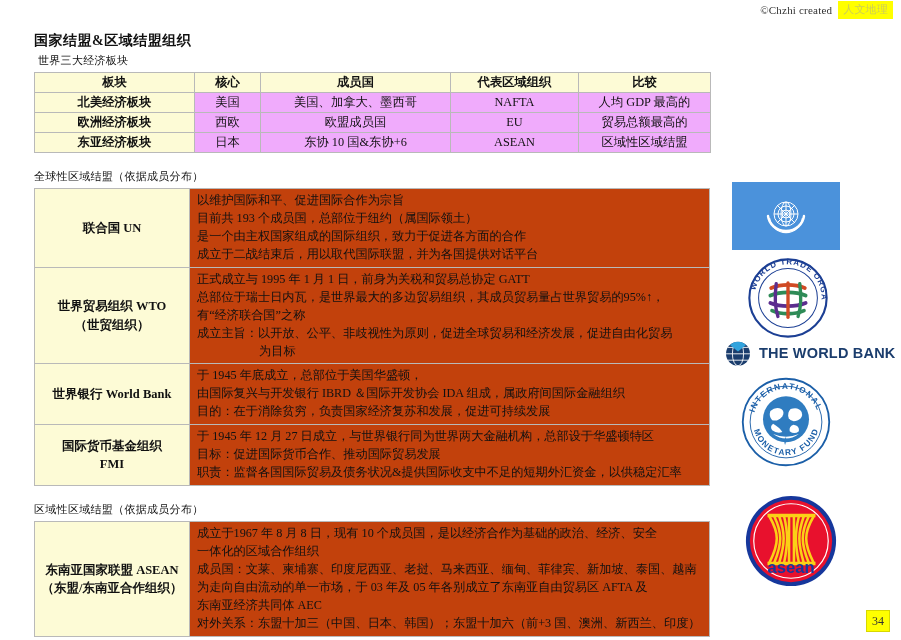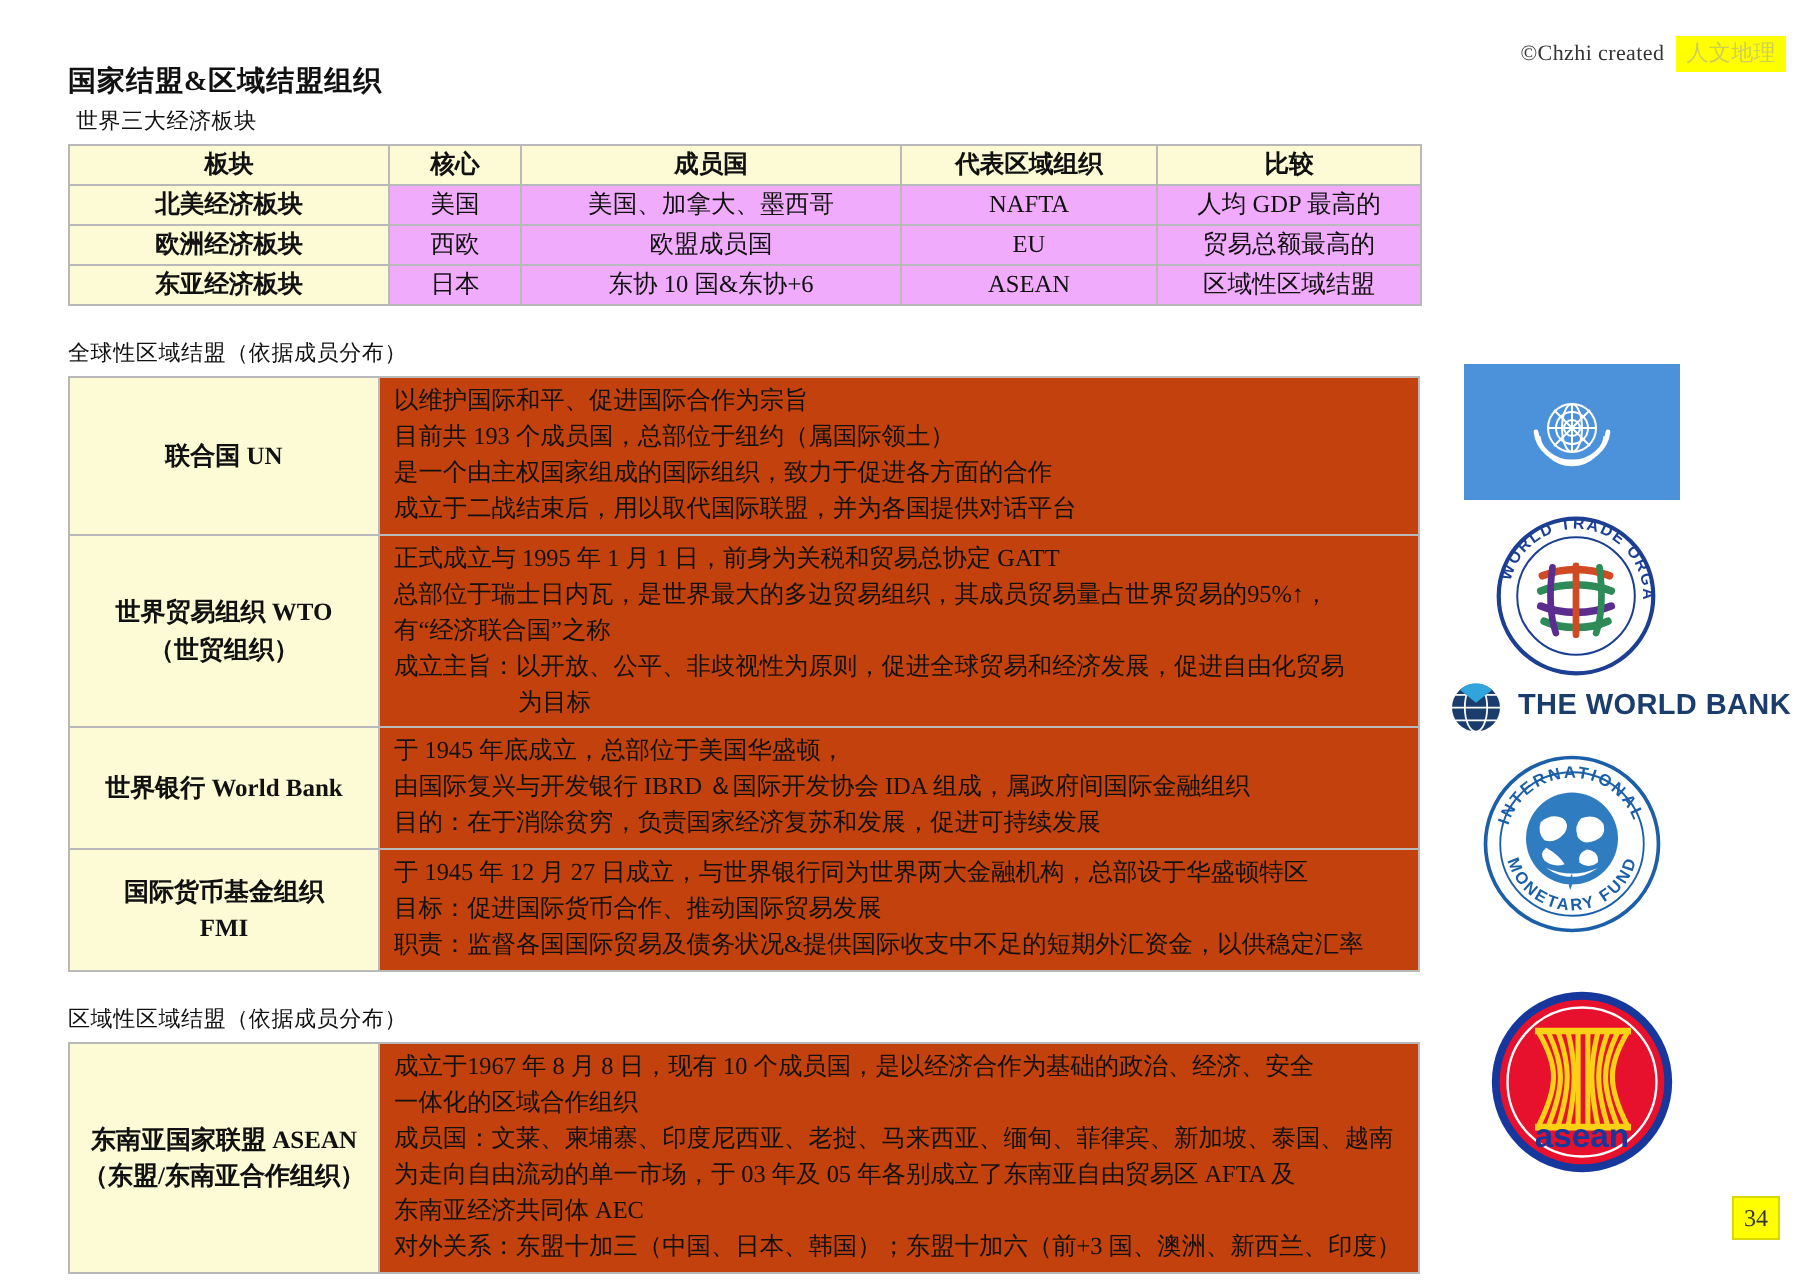--- a/index.html
+++ b/index.html
@@ -12,21 +12,21 @@
     height: 640px;
     position: relative;
     font-family: "Liberation Serif", "DejaVu Serif", serif;
     color: #111111;
     overflow: hidden;
   }
 
   
   .watermark {
     position: absolute;
-    top: 18px;
+    top: 1px;
     right: 8px;
     font-size: 11px;
     color: #333333;
     letter-spacing: .2px;
     display: flex;
     align-items: center;
     gap: 6px;
     font-family: "Liberation Serif", serif;
   }
   .watermark .tag {
@@ -176,21 +176,21 @@
     left: 26px;
     top: 492px;
     width: 98px;
     height: 98px;
   }
 
   
   .page-badge {
     position: absolute;
     right: 11px;
-    bottom: 20px;
+    bottom: 8px;
     width: 22px;
     height: 20px;
     background: #ffff00;
     border: 1px solid #d8d800;
     color: #333333;
     font-size: 12px;
     font-family: "Liberation Serif", serif;
     display: flex;
     align-items: center;
     justify-content: center;

